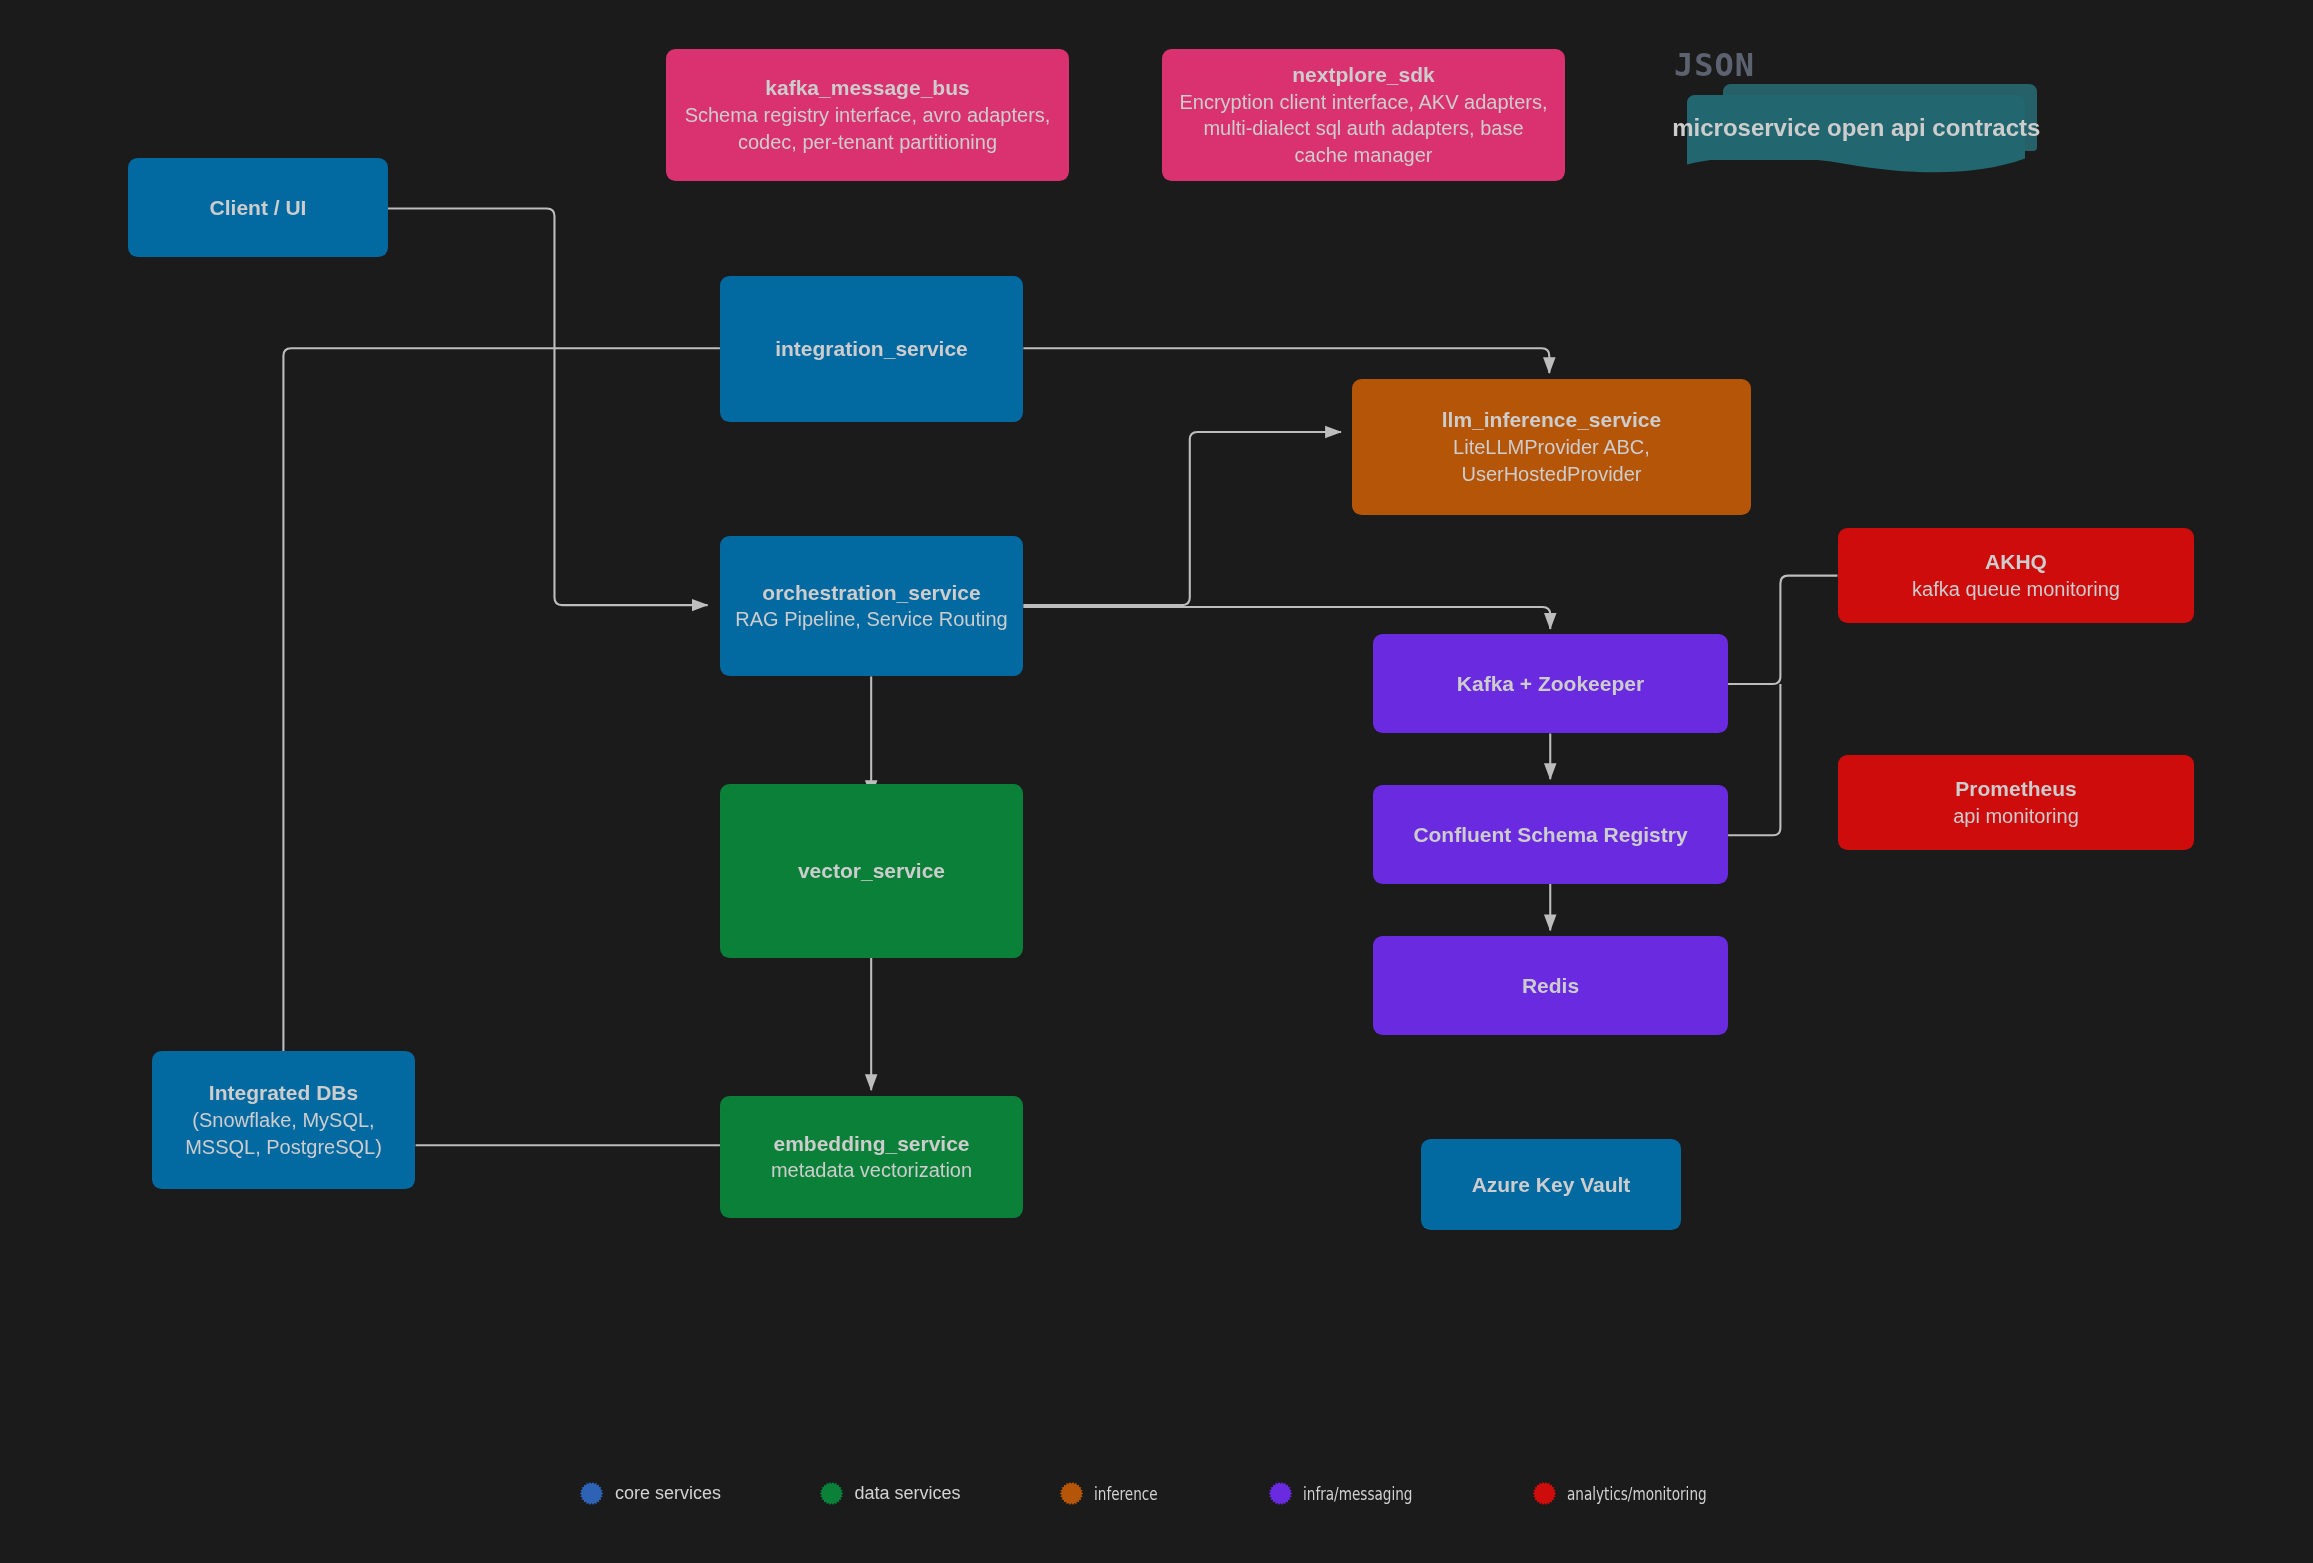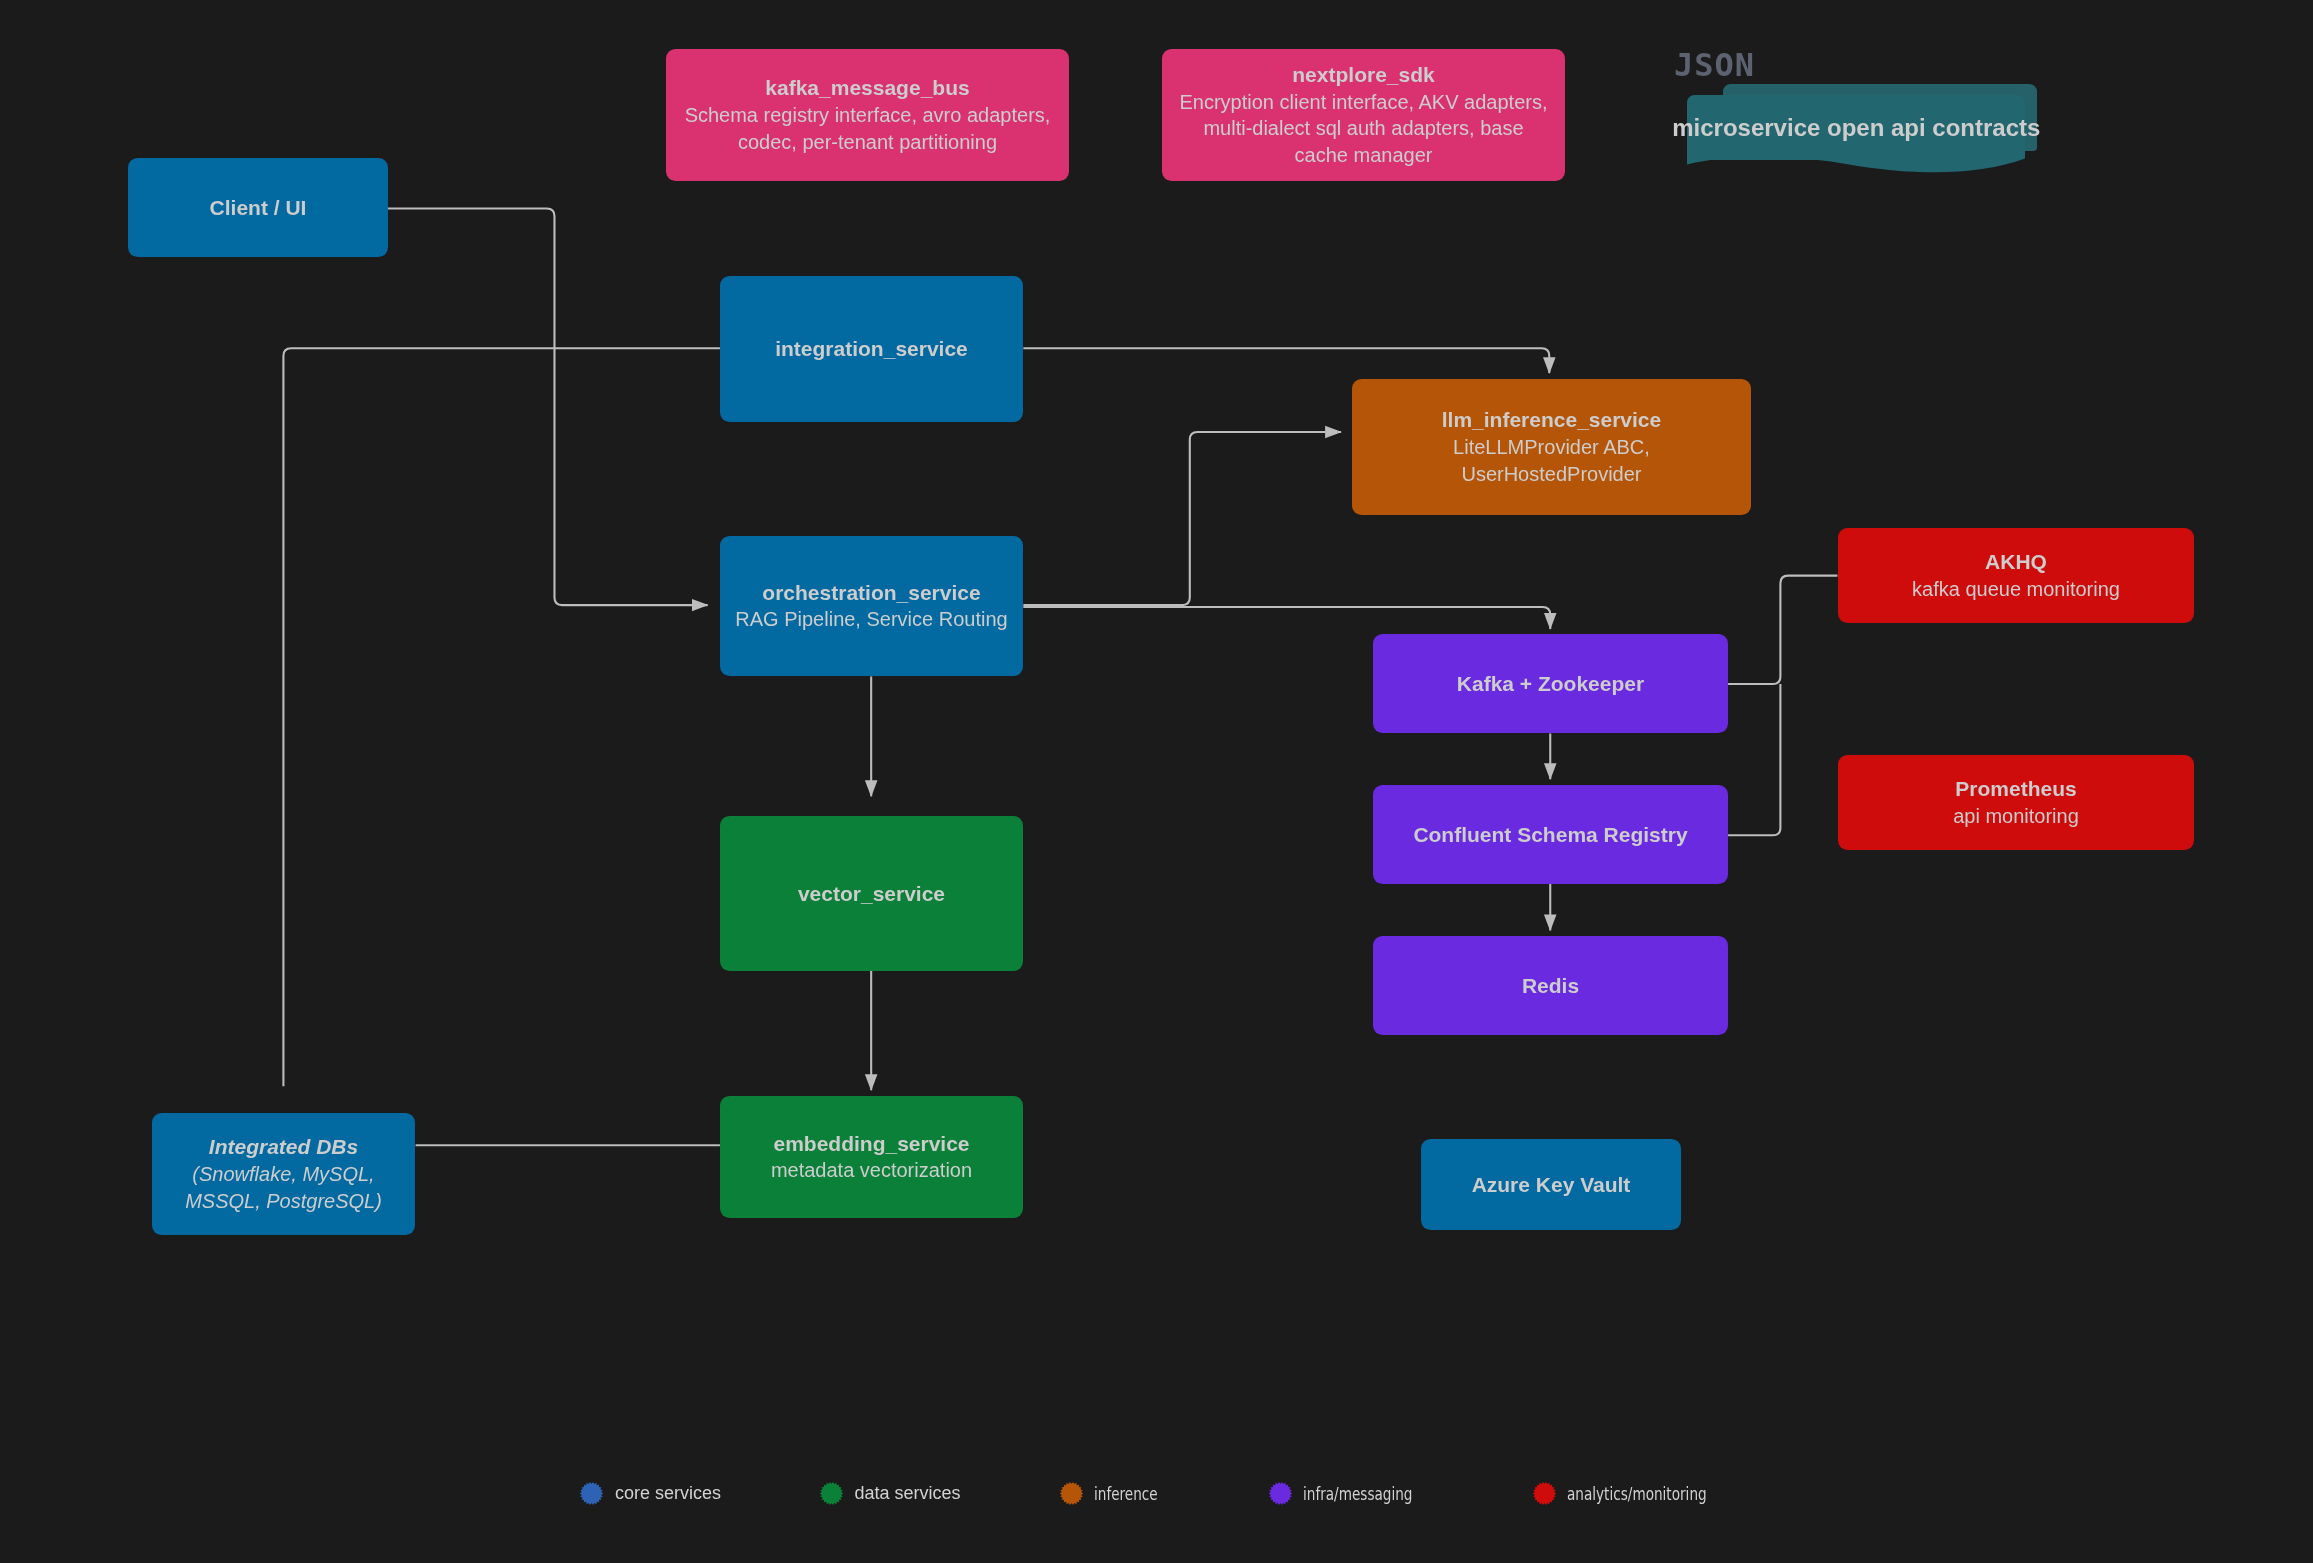--- a/index.html
+++ b/index.html
@@ -195,28 +195,28 @@
         <div class="title">integration_service</div>
       </div>
       <div class="node n-blue" style="left: 720px; top: 536px; width: 303px; height: 140px;">
         <div class="title">orchestration_service</div>
         <div class="sub">RAG Pipeline, Service Routing</div>
       </div>
       <div class="node n-orange" style="left: 1352px; top: 379px; width: 399px; height: 136px;">
         <div class="title">llm_inference_service</div>
         <div class="sub">LiteLLMProvider ABC, UserHostedProvider</div>
       </div>
-      <div class="node n-green" style="left: 720px; top: 816px; width: 303px; height: 155px;">
+      <div class="node n-green" style="left: 720px; top: 784px; width: 303px; height: 174px;">
         <div class="title">vector_service</div>
       </div>
       <div class="node n-green" style="left: 720px; top: 1096px; width: 303px; height: 122px;">
         <div class="title">embedding_service</div>
         <div class="sub">metadata vectorization</div>
       </div>
-      <div class="node n-grey" style="left: 152px; top: 1113px; width: 263px; height: 122px; font-style: italic;">
+      <div class="node n-grey" style="left: 152px; top: 1051px; width: 263px; height: 138px;">
         <div class="title">Integrated DBs</div>
         <div class="sub">(Snowflake, MySQL, MSSQL, PostgreSQL)</div>
       </div>
       <div class="node n-purple" style="left: 1373px; top: 634px; width: 355px; height: 99px;">
         <div class="title">Kafka + Zookeeper</div>
       </div>
       <div class="node n-purple" style="left: 1373px; top: 785px; width: 355px; height: 99px;">
         <div class="title">Confluent Schema Registry</div>
       </div>
       <div class="node n-purple" style="left: 1373px; top: 936px; width: 355px; height: 99px;">

